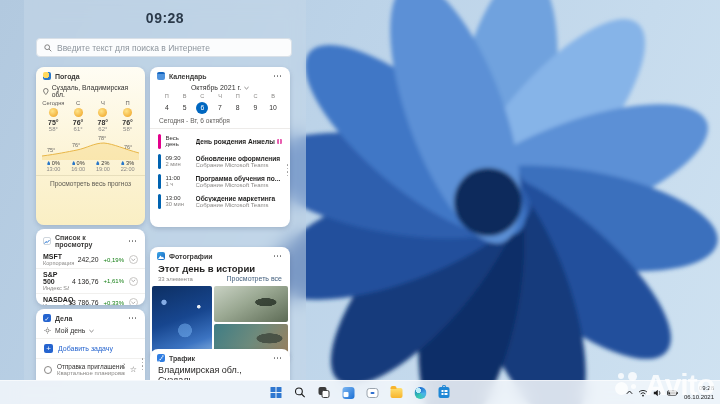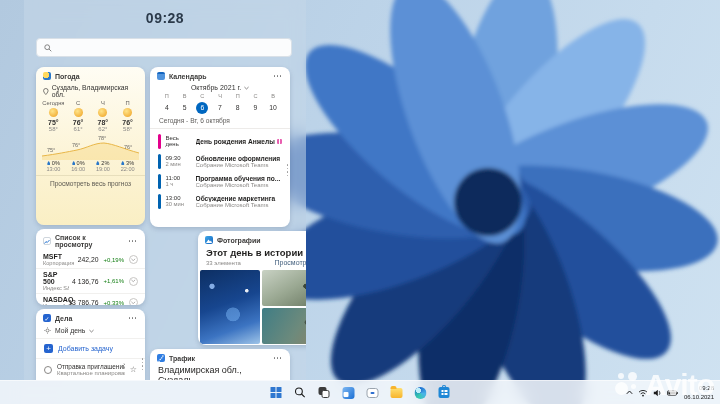--- a/index.html
+++ b/index.html
@@ -103,21 +103,21 @@
             display:flex; align-items:center; justify-content:center; line-height:1; }
   .todo-add span.lbl { font-size:7px; color:#2564cf; }
   .todo-task { display:flex; align-items:center; gap:5px; padding:4px 8px; border-top:1px solid #f1f0ee; }
   .task-circle { width:8px; height:8px; border:1px solid #8a8886; border-radius:50%; flex:none; }
   .task-text { flex:1; min-width:0; }
   .task-title { font-size:6.4px; color:#323130; white-space:nowrap; overflow:hidden; }
   .task-sub { font-size:6px; color:#8a8886; white-space:nowrap; overflow:hidden; }
   .task-star { font-size:8px; color:#605e5c; line-height:1; }
 
   
-  .card-photos { left:126px; top:231px; width:140px; height:114px;margin-left:48px; }
+  .card-photos { left:126px; top:247px; width:140px; height:114px; }
   .ph-headline { font-size:9.5px; font-weight:bold; color:#201f1e; padding:0 8px; }
   .ph-meta { display:flex; align-items:baseline; padding:1px 8px 4px 8px; }
   .ph-count { font-size:6px; color:#8a8886; flex:1; }
   .ph-viewall { font-size:7px; color:#44607e; }
   .collage { display:grid; grid-template-columns:60px 1fr; gap:2px; padding:0 2px 2px 2px; height:76px; }
   .collage .big { border-radius:2px;
       background:
         radial-gradient(circle at 78% 28%, rgba(255,255,255,.9) 0 2%, transparent 3%),
         radial-gradient(circle at 20% 22%, rgba(160,200,255,.8) 0 3%, transparent 4%),
         radial-gradient(circle at 55% 60%, rgba(120,180,245,.5) 0 12%, transparent 13%),
@@ -203,20 +203,21 @@
   </svg>
 
   <div class="widgets-panel">
     <div class="panel-clock">09:28</div>
 
     <div class="search-bar">
       <svg width="8" height="8" viewBox="0 0 8 8">
         <circle cx="3.2" cy="3.2" r="2.4" fill="none" stroke="#777" stroke-width="0.9"></circle>
         <line x1="5" y1="5" x2="7.3" y2="7.3" stroke="#777" stroke-width="0.9"></line>
       </svg>
+      <input placeholder="Введите текст для поиска в Интернете" style="">
     </div>
 
     <div class="card card-weather">
       <div class="card-head">
         <span class="hicon" style="background:radial-gradient(circle at 35% 35%,#ffd95e 0 45%,#2a78c9 46%);"></span>
         <span class="card-title">Погода</span>
       </div>
       <div class="w-loc">
         <svg width="6" height="7" viewBox="0 0 6 7">
           <path d="M3,0.3 A2.4,2.4 0 0 1 5.4,2.7 C5.4,4.4 3,6.7 3,6.7 C3,6.7 0.6,4.4 0.6,2.7 A2.4,2.4 0 0 1 3,0.3 Z" fill="none" stroke="#3a3a3a" stroke-width="0.7"></path>

